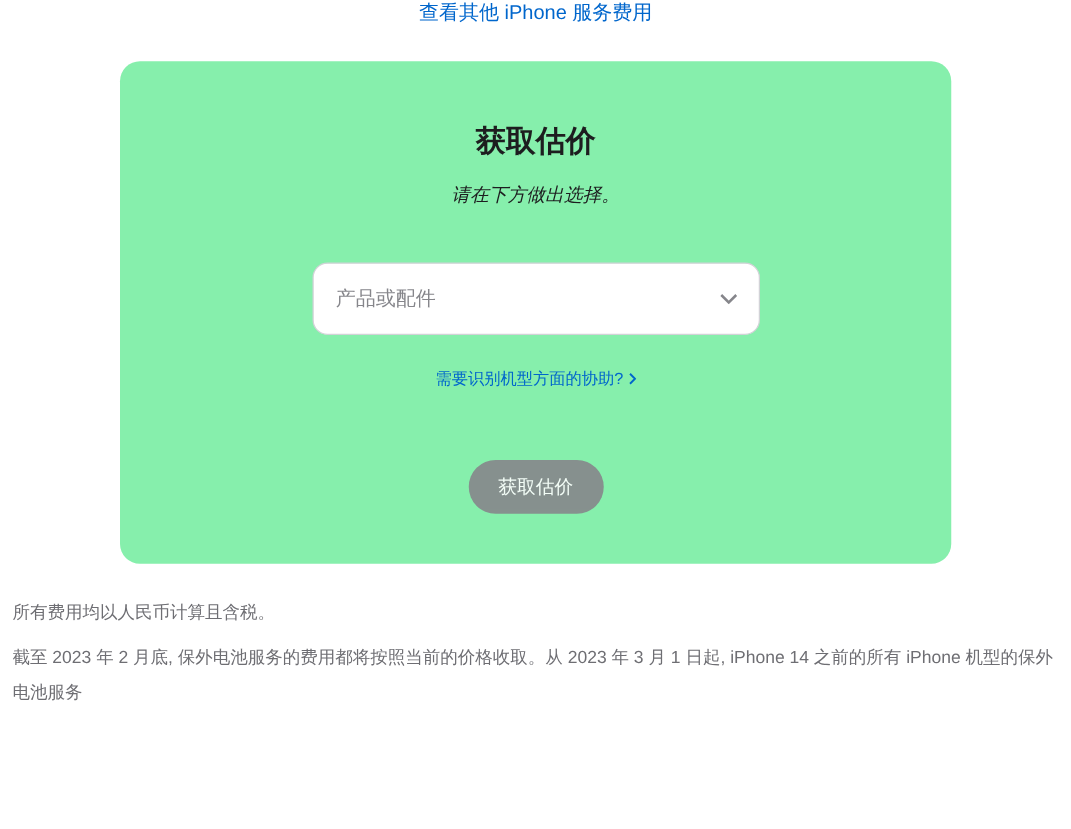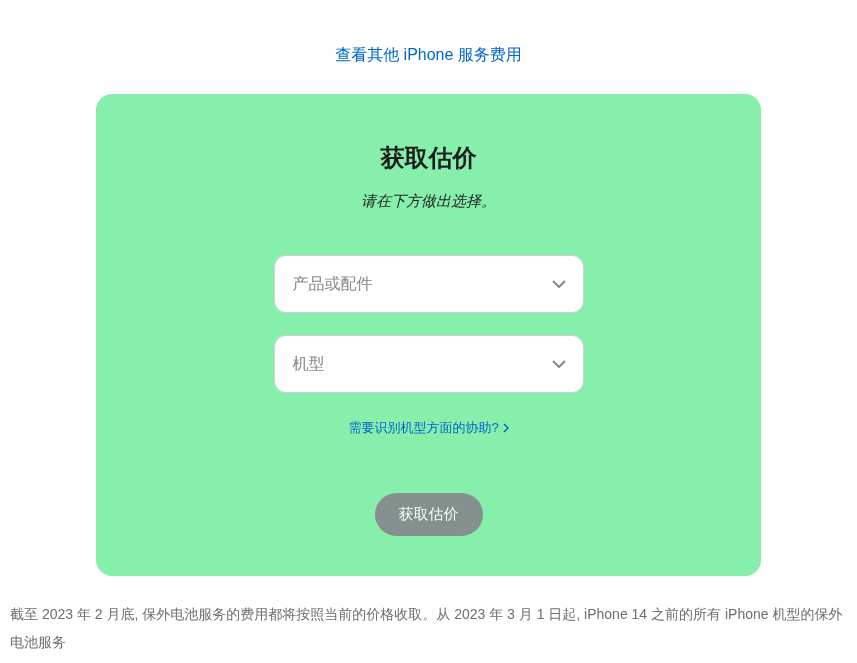--- a/index.html
+++ b/index.html
@@ -14,21 +14,20 @@
       height: 663px;
       padding: 0;
       color: #1d1d1f;
     }
     .container {
       width: 100%;
       padding: 0 10px;
     }
     .top-link {
       text-align: center;
-      padding-top: 45px;
       padding-bottom: 28px;
     }
     .top-link a {
       color: #0066cc;
       text-decoration: none;
       font-size: 16px;
     }
     .card {
       background: #86efac;
       border-radius: 16px;
@@ -44,21 +43,21 @@
       margin-bottom: 18px;
     }
     .card-subtitle {
       font-size: 15px;
       color: #1d1d1f;
       margin-bottom: 44px;
       font-style: italic;
     }
     .select-wrapper {
       position: relative;
-      width: 310px;
+      width: 358px;
       margin: 0 auto 22px auto;
       border-radius: 21px;
     }
     .select-box {
       width: 100%;
       height: 58px;
       background: #ffffff;
       border: 1px solid #d2d2d7;
       border-radius: 12px;
       padding: 0 44px 0 18px;
@@ -136,43 +135,34 @@
       <div class="select-box">
         <span>产品或配件</span>
       </div>
       <span class="chevron-down">
         <svg viewBox="0 0 14 9" fill="none" stroke="#86868b" stroke-width="2">
           <path d="M1 1.5 L7 7.5 L13 1.5"></path>
         </svg>
       </span>
     </div>
 
-    <div class="select-wrapper">
-      <div class="select-box">
-        <span>机型</span>
-      </div>
-      <span class="chevron-down">
-        <svg viewBox="0 0 14 9" fill="none" stroke="#86868b" stroke-width="2">
-          <path d="M1 1.5 L7 7.5 L13 1.5"></path>
-        </svg>
-      </span>
-    </div>
 
     <a href="#" class="help-link">
       <span>需要识别机型方面的协助?</span>
       <span class="chevron-right">
         <svg viewBox="0 0 6 10" fill="none" stroke="#0066cc" stroke-width="1.5">
           <path d="M1 1 L5 5 L1 9"></path>
         </svg>
       </span>
     </a>
 
     <div>
       <button class="submit-button">获取估价</button>
     </div>
   </div>
 
   <div class="footer-text">
+    <p>所有费用均以人民币计算且含税。</p>
     <p>
       <span>截至 2023 年 2 月底, 保外电池服务的费用都将按照当前的价格收取。从 2023 年 3 月 1 日起, iPhone 14 之前的所有 iPhone 机型的保外电池服务</span>
     </p>
   </div>
 </div>
 
 </body></html>

